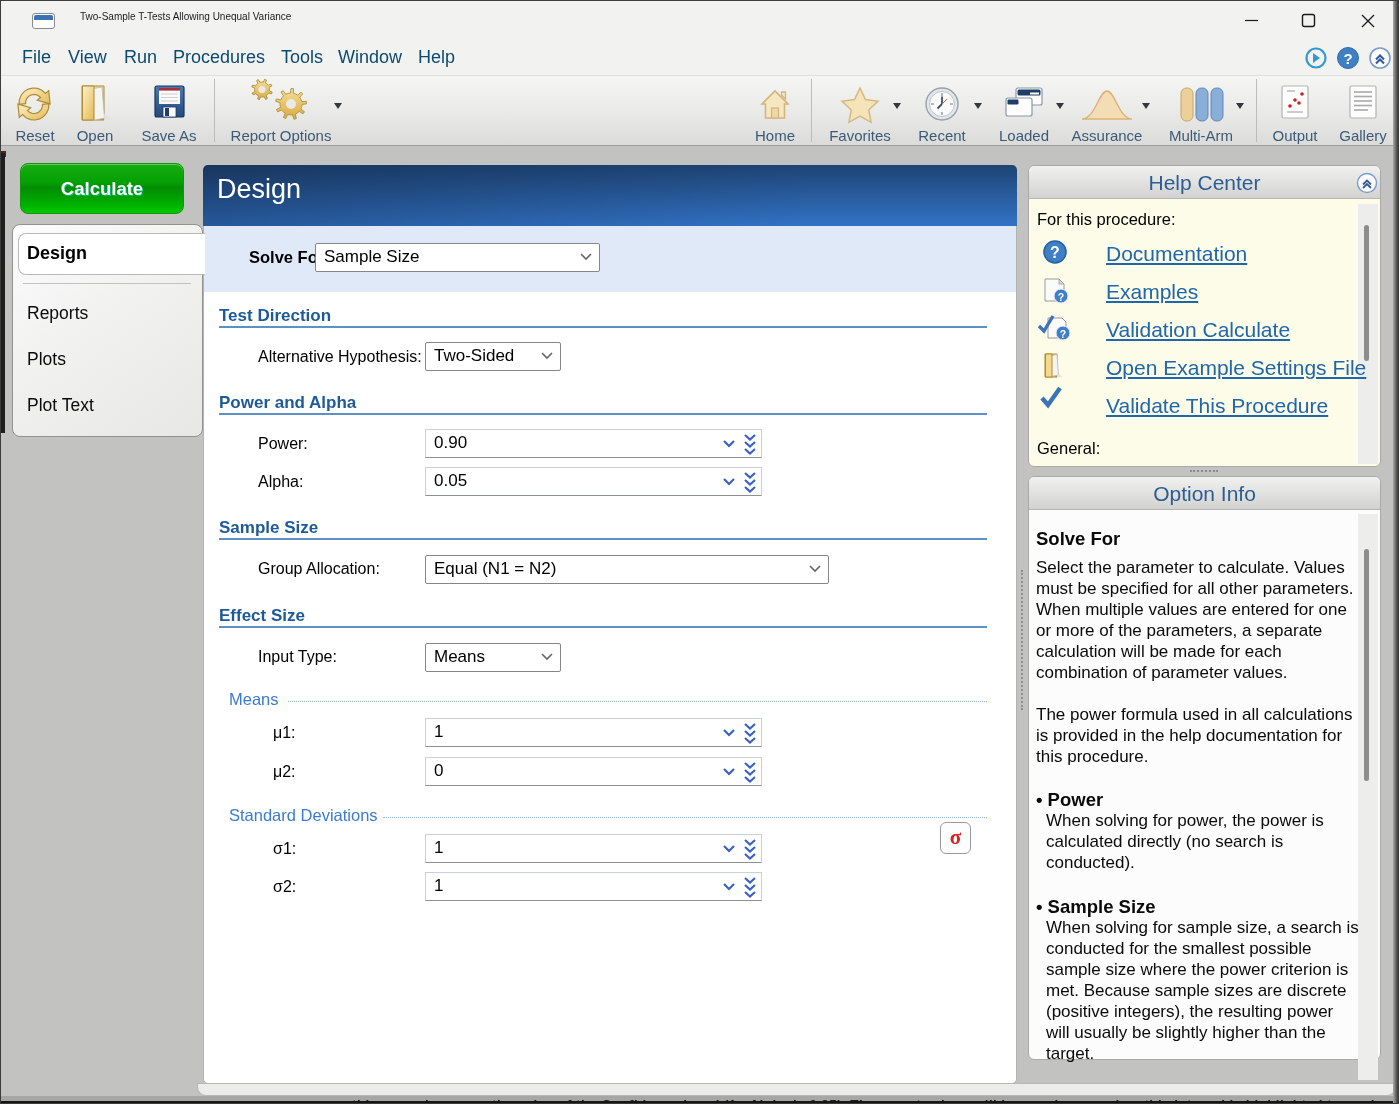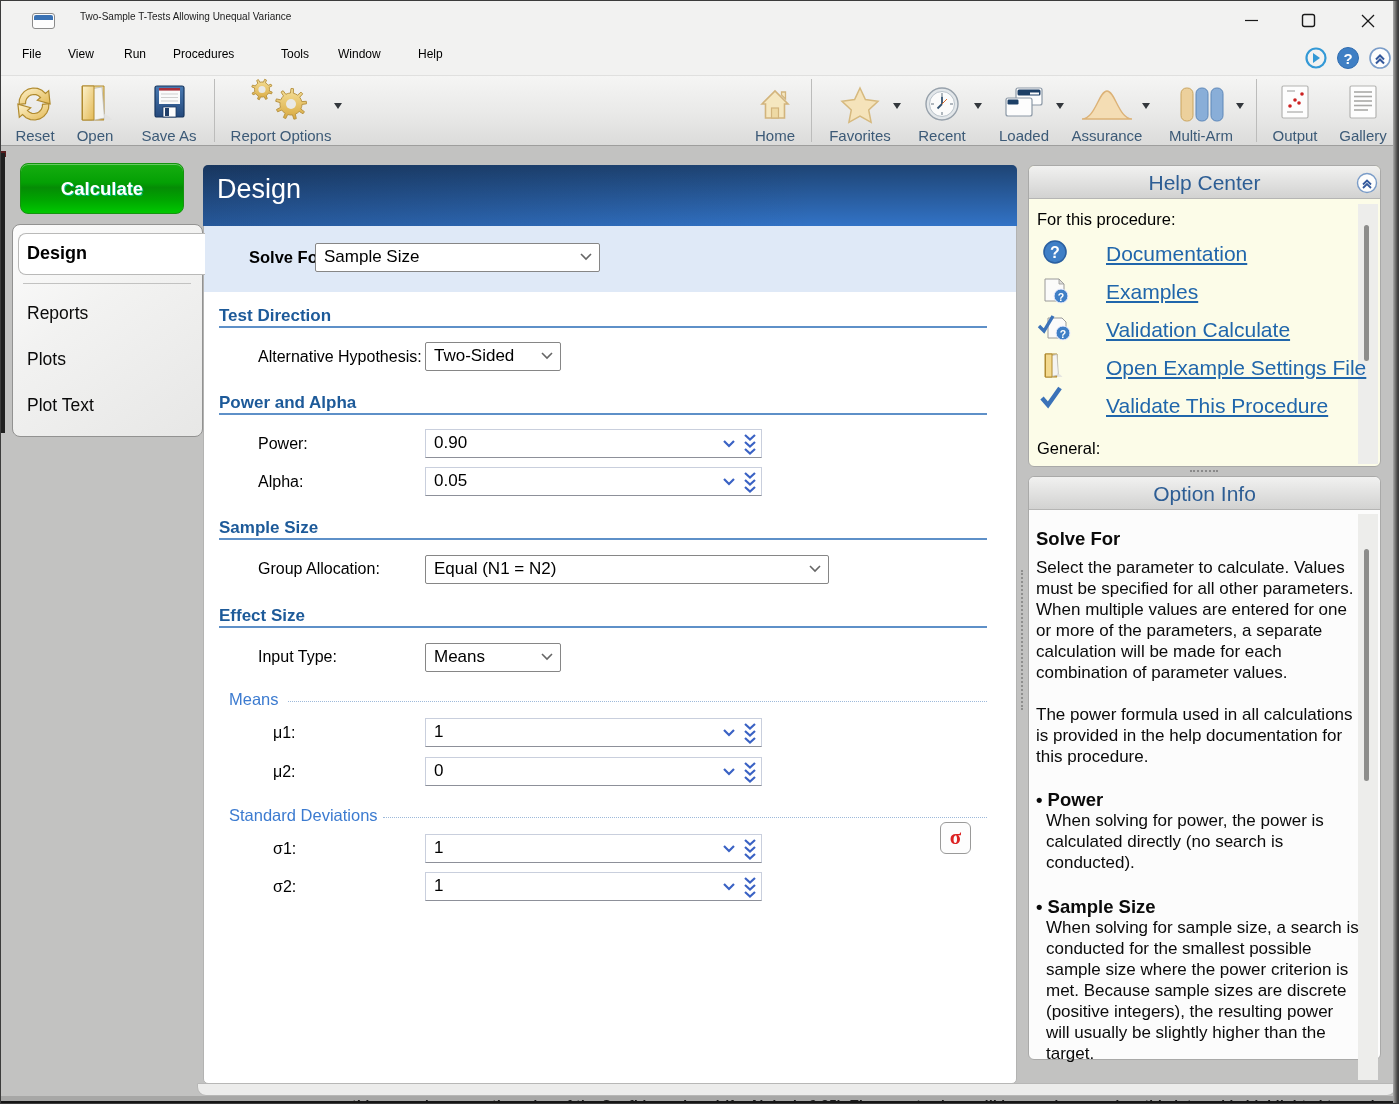--- a/index.html
+++ b/index.html
@@ -7,21 +7,21 @@
 body { font-family:"Liberation Sans", sans-serif; position:relative; background:#c2c2c1; }
 .abs { position:absolute; }
 
 #frame { position:absolute; inset:0; border:1px solid #3c3c3c; pointer-events:none; z-index:99; }
 #titlebar { position:absolute; left:1px; top:1px; right:1px; height:40px; background:#f2f2f1; }
 #titleicon { position:absolute; left:32px; top:13px; width:23px; height:16px; background:#fdfdfd; border:1px solid #8a8a8a; border-radius:3px; }
 #titleicon::before { content:""; position:absolute; left:1px; right:1px; top:1px; height:5px; background:#3a72b4; border-radius:2px 2px 0 0; }
 #titletext { position:absolute; left:80px; top:11px; font-size:10px; color:#1b1b1b; }
 
 #menubar { position:absolute; left:1px; top:41px; right:1px; height:34px; background:#f2f2f1; }
-.menuitem { position:absolute; top:47px; font-size:12px; color:#000000; }
+.menuitem { position:absolute; top:47px; font-size:18px; color:#0c4a6e; }
 
 #toolbar { position:absolute; left:1px; top:75px; right:1px; height:71px; background:linear-gradient(#f5f5f4, #e9e9e8 55%, #dbdbda); border-top:1px solid #e0e0df; border-bottom:1px solid #9e9e9d; }
 .tlabel { position:absolute; top:127px; font-size:15px; color:#3c5a77; text-align:center; transform:translateX(-50%); white-space:nowrap; }
 .tsep { position:absolute; top:79px; width:1px; height:63px; background:#bcbcbb; }
 .tarrow { position:absolute; width:0; height:0; border-left:4.5px solid transparent; border-right:4.5px solid transparent; border-top:6px solid #33373c; top:103px; }
 
 #calcbtn { position:absolute; left:20px; top:163px; width:164px; height:51px; border-radius:8px; border:1px solid #15930f; background:linear-gradient(to bottom, #16ad10 0%, #04a004 38%, #058c05 48%, #00a400 72%, #00c800 100%); box-shadow:inset 0 1px 0 rgba(255,255,255,.35); text-align:center; }
 #calcbtn span { color:#fff; font-weight:bold; font-size:18.5px; line-height:49px; text-shadow:1px 1px 0 rgba(0,220,220,.55); }
 #tabpanel { position:absolute; left:12px; top:224px; width:191px; height:213px; background:linear-gradient(145deg, #fcfcfc 0%, #f2f2f1 40%, #e7e7e6 100%); border:1px solid #929291; border-radius:8px; }
 #designtab { position:absolute; left:18px; top:233px; width:187px; height:42px; background:#fff; border:1px solid #b9b9b8; border-right:none; border-radius:8px 0 0 8px; z-index:5; }

